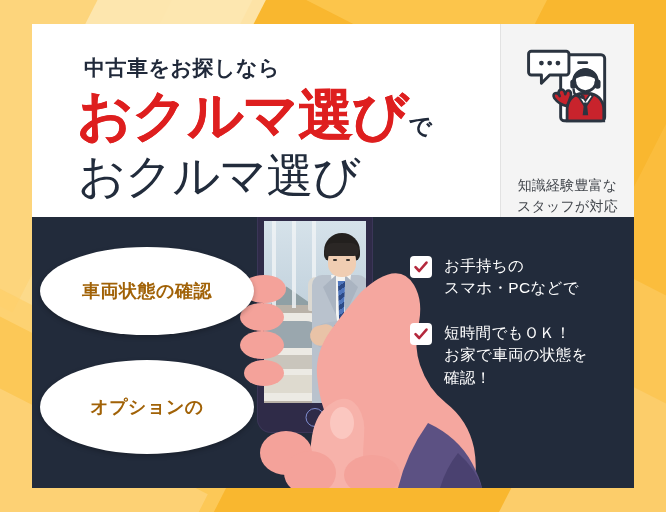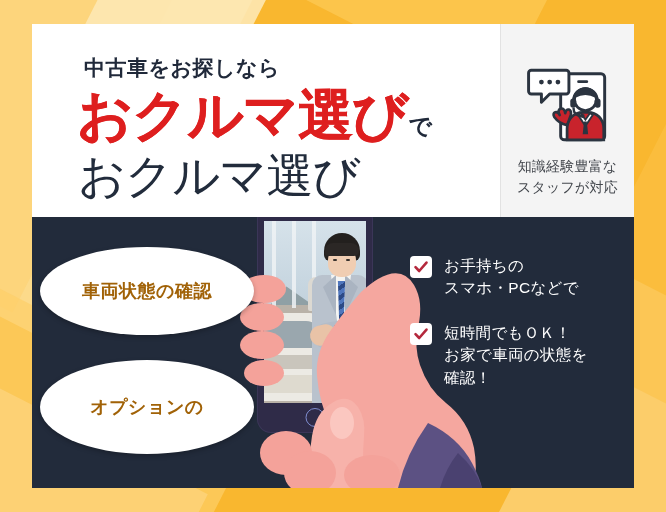--- a/index.html
+++ b/index.html
@@ -51,21 +51,21 @@
   }
   .line-sub{
     position:absolute;left:46px;top:128px;
     font-size:47px;font-weight:normal;color:#222c3c;
     letter-spacing:-1px;white-space:nowrap;line-height:1;
   }
   #divider{width:1px;height:100%;background:#e2e2e2;}
   #operator-block{
     flex:1;background:#f4f4f4;
     display:flex;flex-direction:column;align-items:center;
-    justify-content:center;padding-top:16px;box-sizing:border-box;
+    justify-content:space-between;padding-top:16px;box-sizing:border-box;
   }
   #operator-icon{width:88px;height:92px;}
   .op-caption{
     margin-top:5px;font-size:14px;color:#43474d;
     line-height:1.5;text-align:center;letter-spacing:.2px;
   }
 
   
   #bottom-panel{
     position:absolute;left:32px;top:217px;width:602px;height:271px;

